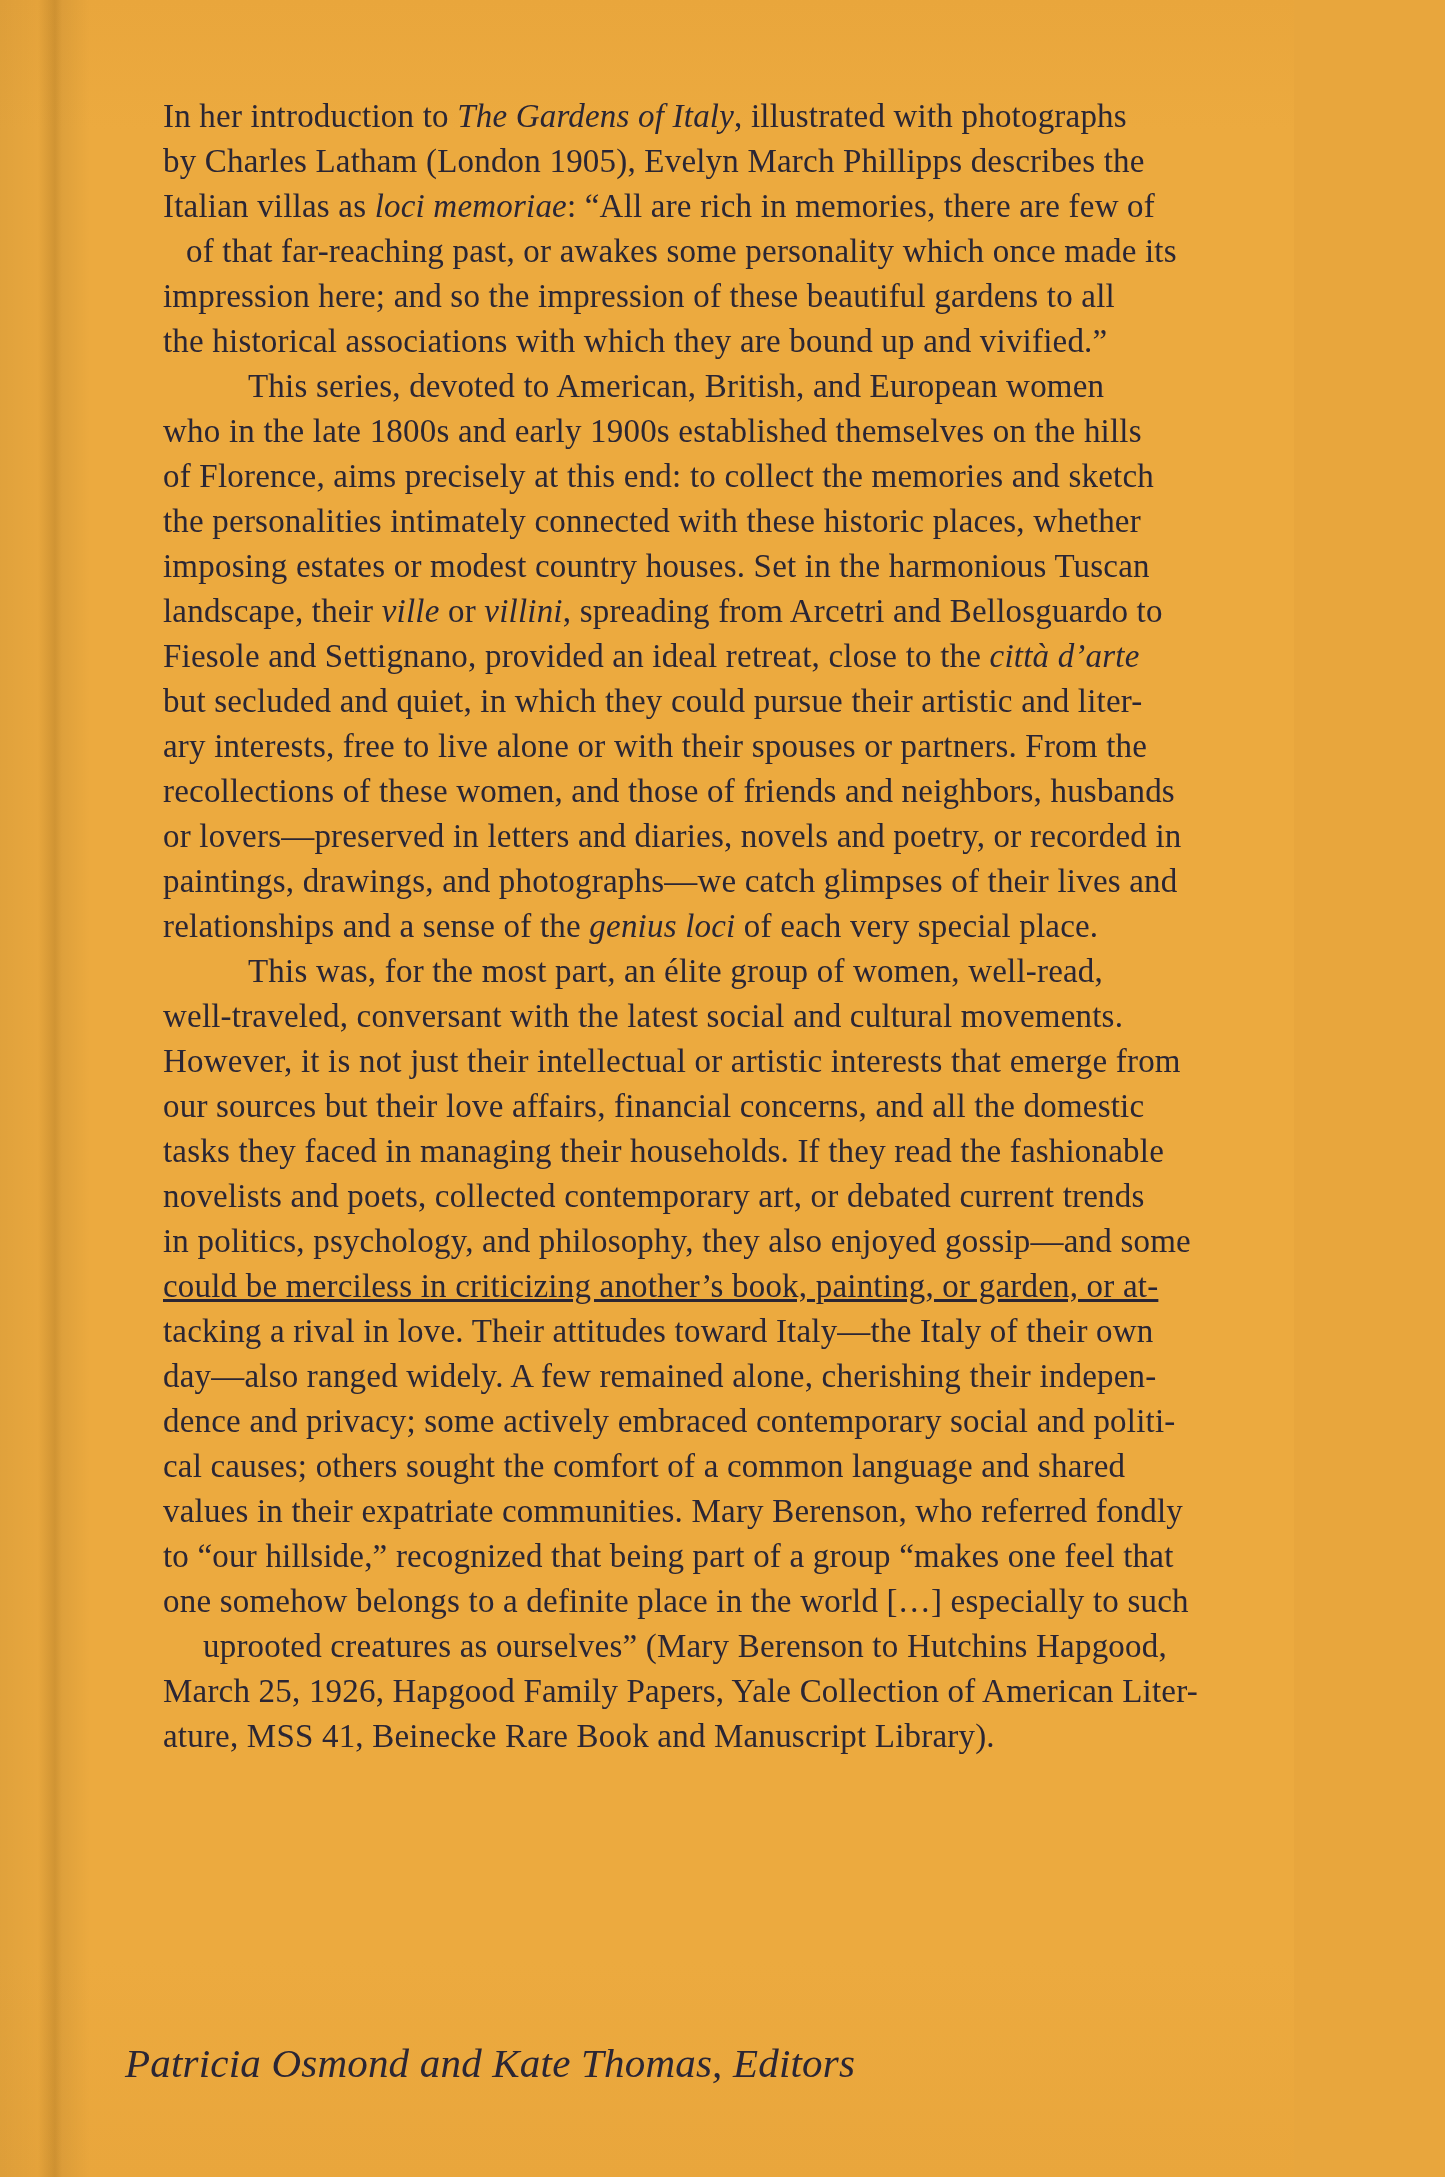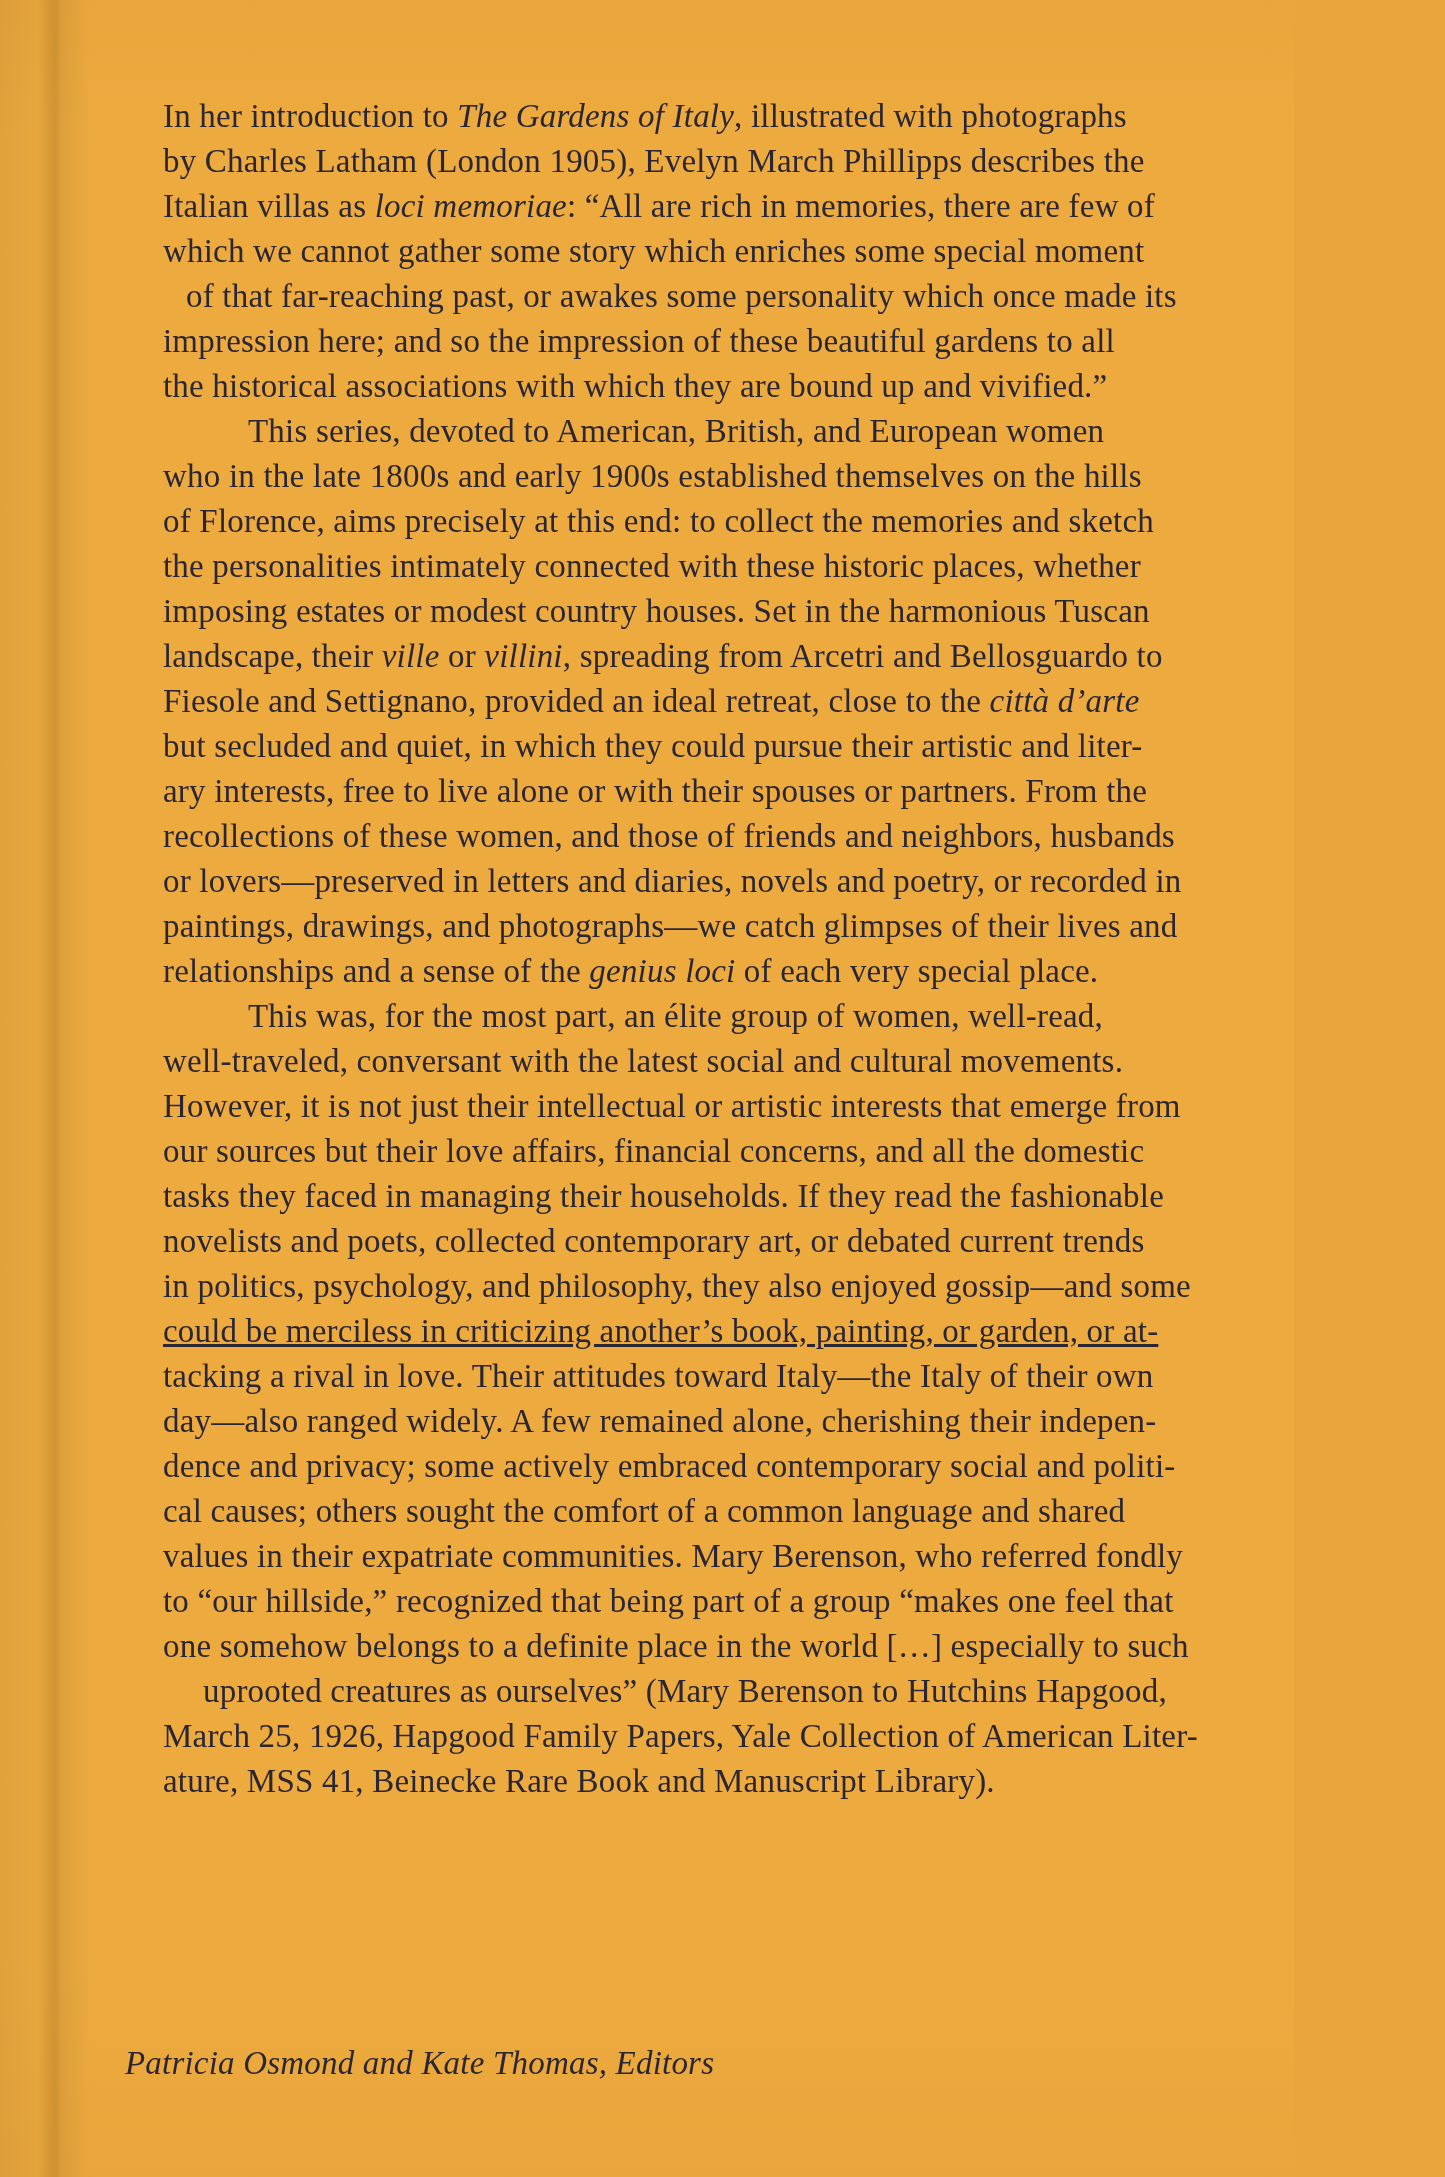--- a/index.html
+++ b/index.html
@@ -36,37 +36,36 @@
   }
   .line{
     white-space:nowrap;
     height:45px;
   }
   .line.indent{ text-indent:85px; }
   .it{ font-style:italic; }
   .footer-credit{
     position:absolute;
     left:125px;top:2042px;
-    font-size:33px;
+    font-size:41px;
     line-height:42px;
     font-style:italic;
     color:#2b2634;
     letter-spacing:0.2px;
   }
 </style>
 </head>
 <body>
 
 <div class="page">
   <div class="text-block" id="text-block">
       <div class="paragraph">
         <div class="line" style="word-spacing: 0px;"><span>In her introduction to </span><span class="it">The Gardens of Italy</span><span>, illustrated with photographs</span></div>
         <div class="line" style="word-spacing: 0px;"><span>by Charles Latham (London 1905), Evelyn March Phillipps describes the</span></div>
         <div class="line" style="word-spacing: 0px;"><span>Italian villas as </span><span class="it">loci memoriae</span><span>: “All are rich in memories, there are few of</span></div>
-        <div class="line" style="word-spacing: 0px;"><span>which we cannot gather some story which enriches some special moment</span></div>
         <div class="line" style="word-spacing: 0px; margin-left: 23px;"><span>of that far-reaching past, or awakes some personality which once made its</span></div>
         <div class="line" style="word-spacing: 0px;"><span>impression here; and so the impression of these beautiful gardens to all</span></div>
         <div class="line last"><span>the historical associations with which they are bound up and vivified.”</span></div>
       </div>
       <div class="paragraph">
         <div class="line indent" style="word-spacing: 0px;"><span>This series, devoted to American, British, and European women</span></div>
         <div class="line" style="word-spacing: 0px;"><span>who in the late 1800s and early 1900s established themselves on the hills</span></div>
         <div class="line" style="word-spacing: 0px;"><span>of Florence, aims precisely at this end: to collect the memories and sketch</span></div>
         <div class="line" style="word-spacing: 0px;"><span>the personalities intimately connected with these historic places, whether</span></div>
         <div class="line" style="word-spacing: 0px;"><span>imposing estates or modest country houses. Set in the harmonious Tuscan</span></div>

